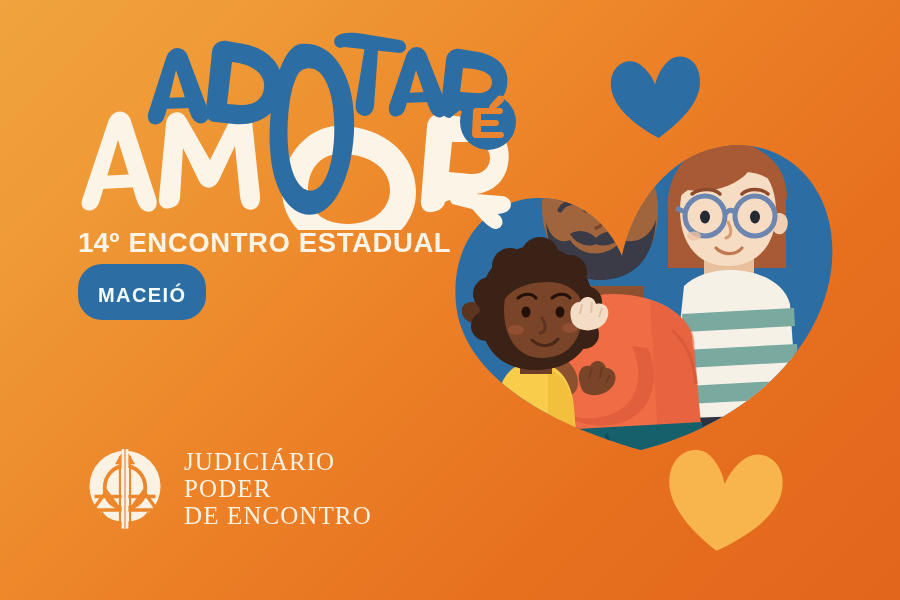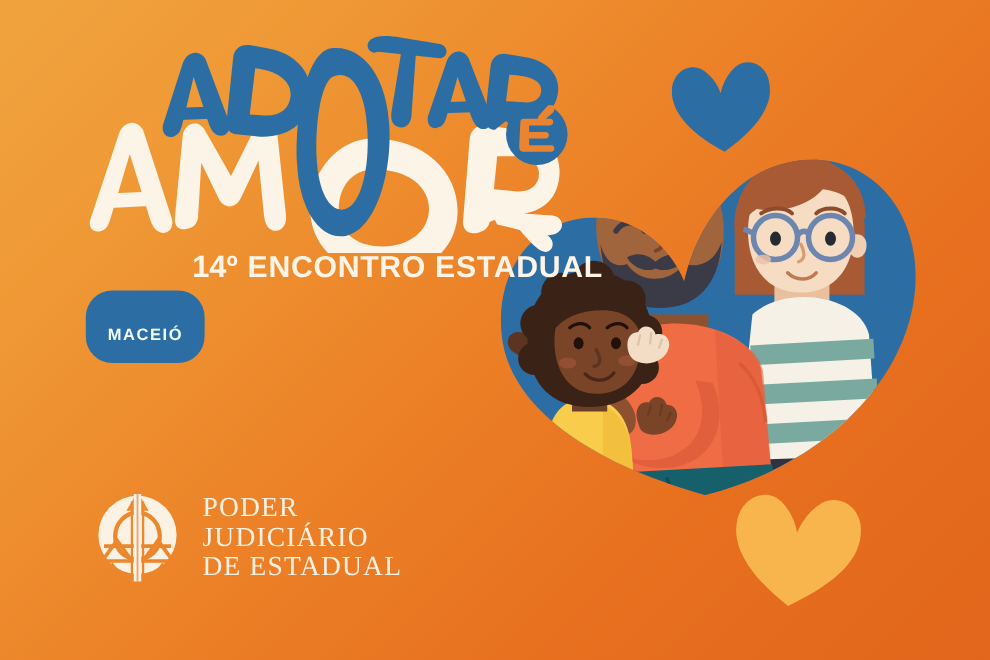--- a/index.html
+++ b/index.html
@@ -37,32 +37,31 @@
   #event-title {
     position: absolute;
     left: 78px;
     top: 226px;
     width: 470px;
     color: #fdf4e8;
     font-weight: bold;
     font-size: 27.5px;
     line-height: 34px;
     letter-spacing: 0.6px;
-    text-align: right;
   }
   #event-title .line { white-space: nowrap; }
   #event-line-1 .ordinal { font-size: 28px; letter-spacing: 0px; margin-right: 9px; }
   #event-line-2 { display: flex; align-items: center; gap: 14px; margin-top: 3px; }
   #city-badge {
     background: #2c6ea4;
     color: #f2fbff;
-    font-size: 15px;
+    font-size: 20px;
     font-weight: bold;
     letter-spacing: 1.4px;
-    padding: 24px 20px 8px 20px;
+    padding: 14px 20px 8px 20px;
     border-radius: 24px;
     position: relative;
     top: 1px;
   }
 
   
   #illustration {
     position: absolute;
     left: 436px;
     top: 118px;
@@ -410,19 +409,19 @@
             <path d="M50 4 L38 24 L62 24 Z" fill="#000"></path>
           </mask>
         </defs>
         <rect x="0" y="0" width="100" height="104" fill="#fcf2e4" mask="url(#embMask)"></rect>
 
         <rect x="46" y="6" width="8" height="94" fill="#fcf2e4"></rect>
         <rect x="49" y="6" width="2" height="94" fill="#e2661c" opacity="0.55"></rect>
       </svg>
     </div>
     <div id="court-wordmark">
+      <span class="wline">JUDICIÁRIO</span>
       <span class="wline">PODER</span>
-      <span class="wline">JUDICIÁRIO</span>
-      <span class="wline">DE ESTADUAL</span>
+      <span class="wline">DE ENCONTRO</span>
     </div>
   </div>
 
 </div>
 
 </body></html>

